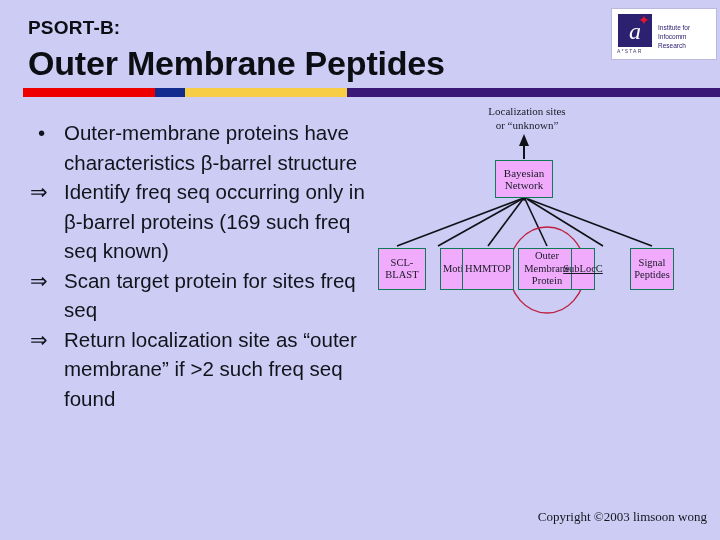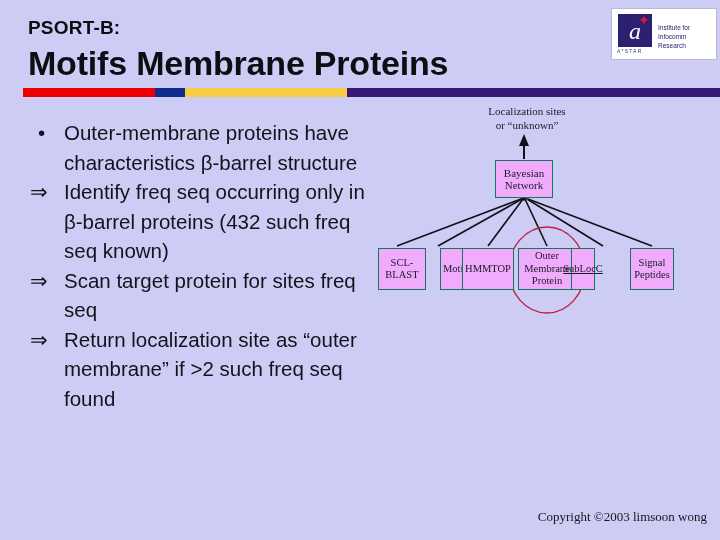--- a/index.html
+++ b/index.html
@@ -196,21 +196,21 @@
     font-size: 13px;
     color: #16161f;
   }
 </style>
 </head>
 <body>
 
 <div id="slide">
 
   <div id="subtitle">PSORT-B:</div>
-  <div id="title">Motifs Membrane Proteins</div>
+  <div id="title">Outer Membrane Peptides</div>
 
   <div id="logo-box">
     <div id="logo-mark"></div>
     <div id="logo-a">a</div>
     <div id="logo-star">✦</div>
     <div id="logo-astar">A*STAR</div>
     <div id="logo-text">
       <div>Institute for</div>
       <div>Infocomm Research</div>
     </div>
@@ -221,21 +221,21 @@
   <div class="bar-seg" id="bar-gold"></div>
   <div class="bar-seg" id="bar-purple"></div>
 
   <div id="body">
     <div class="bullet-row">
       <span class="bullet-mark">•</span>
       <span class="bullet-text">Outer-membrane proteins have characteristics β-barrel structure</span>
     </div>
     <div class="bullet-row">
       <span class="bullet-mark arrow">⇒</span>
-      <span class="bullet-text">Identify freq seq occurring only in β-barrel proteins (432 such freq seq known)</span>
+      <span class="bullet-text">Identify freq seq occurring only in β-barrel proteins (169 such freq seq known)</span>
     </div>
     <div class="bullet-row">
       <span class="bullet-mark arrow">⇒</span>
       <span class="bullet-text">Scan target protein for sites freq seq</span>
     </div>
     <div class="bullet-row">
       <span class="bullet-mark arrow">⇒</span>
       <span class="bullet-text">Return localization site as “outer membrane” if &gt;2 such freq seq found</span>
     </div>
   </div>

